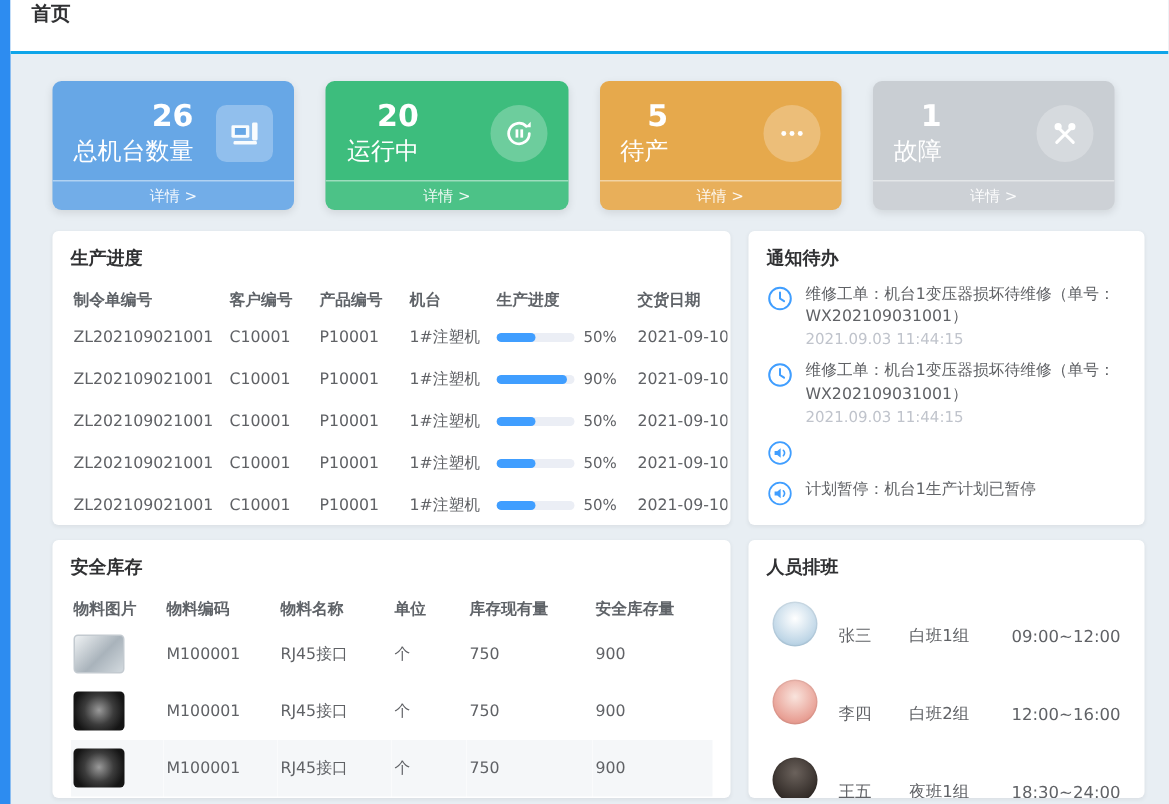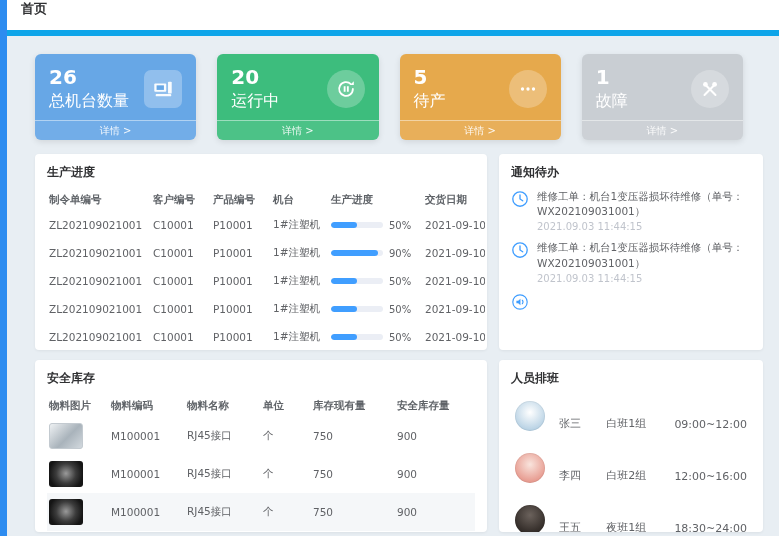--- a/index.html
+++ b/index.html
@@ -3,33 +3,33 @@
 <meta charset="utf-8">
 <style>
   *{box-sizing:border-box;margin:0;padding:0}
   html,body{width:779px;height:536px}
   body{
     font-family:"DejaVu Sans","Liberation Sans",sans-serif;
     background:var(--page-bg,#e8eef3);
     position:relative;overflow:hidden;color:#606266;
   }
   .side-strip{position:absolute;left:0;top:0;width:7px;height:100%;background:var(--strip-blue,#2d8cf0)}
-  .topbar{position:absolute;left:7px;top:0;right:0;height:36px;background:#fff;border-bottom:6px solid #0ea5e9;display:flex;align-items:flex-start;padding:0 14px}
+  .topbar{position:absolute;left:7px;top:0;right:0;height:36px;background:#fff;border-bottom:2px solid #0ea5e9;display:flex;align-items:flex-end;padding:16px 14px}
   .page-title{font-size:13px;font-weight:bold;color:#303133}
   .content{position:absolute;left:7px;top:37px;right:0;bottom:0;padding:17px 16px 8px 28px}
 
   
   .cards{display:flex;gap:21px;margin:0 20px 14px 0}
   .card{flex:1;height:86px;border-radius:6px;color:#fff;display:flex;flex-direction:column;box-shadow:0 2px 6px rgba(0,0,0,.10);overflow:hidden}
   .card-blue{background:var(--card-blue,#67a7e6)}
   .card-green{background:var(--card-green,#3dbd7d)}
   .card-orange{background:var(--card-orange,#e6a94c)}
   .card-gray{background:var(--card-gray,#c9ced3)}
   .card-main{flex:1;display:flex;justify-content:space-between;align-items:center;padding:6px 14px 2px}
-  .card-text{text-align:left}
+  .card-text{text-align:right}
   .card-value{font-size:20px;font-weight:bold;line-height:1.15}
   .card-label{font-size:16px;margin-top:2px;white-space:nowrap}
   .card-icon{width:38px;height:38px;display:flex;align-items:center;justify-content:center;flex:none}
   .icon-sq{border-radius:7px;background:rgba(255,255,255,.28)}
   .icon-circ{border-radius:50%;background:rgba(255,255,255,.25)}
   .card-footer{height:20px;border-top:1px solid rgba(255,255,255,.45);background:rgba(255,255,255,.08);font-size:10px;display:flex;align-items:center;justify-content:center;color:rgba(255,255,255,.92);cursor:pointer}
 
   
   .grid{display:grid;grid-template-columns:452px 1fr;grid-template-rows:196px 172px;gap:10px 12px}
   .panel{background:#fff;border-radius:4px;box-shadow:0 1px 3px rgba(0,0,0,.06);padding:10px 12px;overflow:hidden}
@@ -291,20 +291,33 @@
         </li>
         <li class="notice">
           <span class="nicon">
             <svg viewBox="0 0 20 20">
                 <circle cx="10" cy="10" r="8" fill="none" stroke="#409eff" stroke-width="1.3"></circle>
                 <path d="M6 8.5v3h2l2.5 2v-7L8 8.5z" fill="#409eff"></path>
                 <path d="M12.5 8a3 3 0 0 1 0 4" fill="none" stroke="#409eff" stroke-width="1.2" stroke-linecap="round"></path>
               </svg>
           </span>
         </li>
+        <li class="notice">
+          <span class="nicon">
+            <svg viewBox="0 0 20 20">
+                <circle cx="10" cy="10" r="8" fill="none" stroke="#409eff" stroke-width="1.3"></circle>
+                <path d="M6 8.5v3h2l2.5 2v-7L8 8.5z" fill="#409eff"></path>
+                <path d="M12.5 8a3 3 0 0 1 0 4" fill="none" stroke="#409eff" stroke-width="1.2" stroke-linecap="round"></path>
+              </svg>
+          </span>
+          <div class="nbody">
+            <div class="ntext">计划暂停：机台1生产计划已暂停</div>
+
+          </div>
+        </li>
       </ul>
     </div>
 
     <div class="panel">
       <div class="panel-title">安全库存</div>
       <table class="tbl inv-tbl">
         <colgroup>
             <col class="c-img">
             <col class="c-code">
             <col class="c-name">

